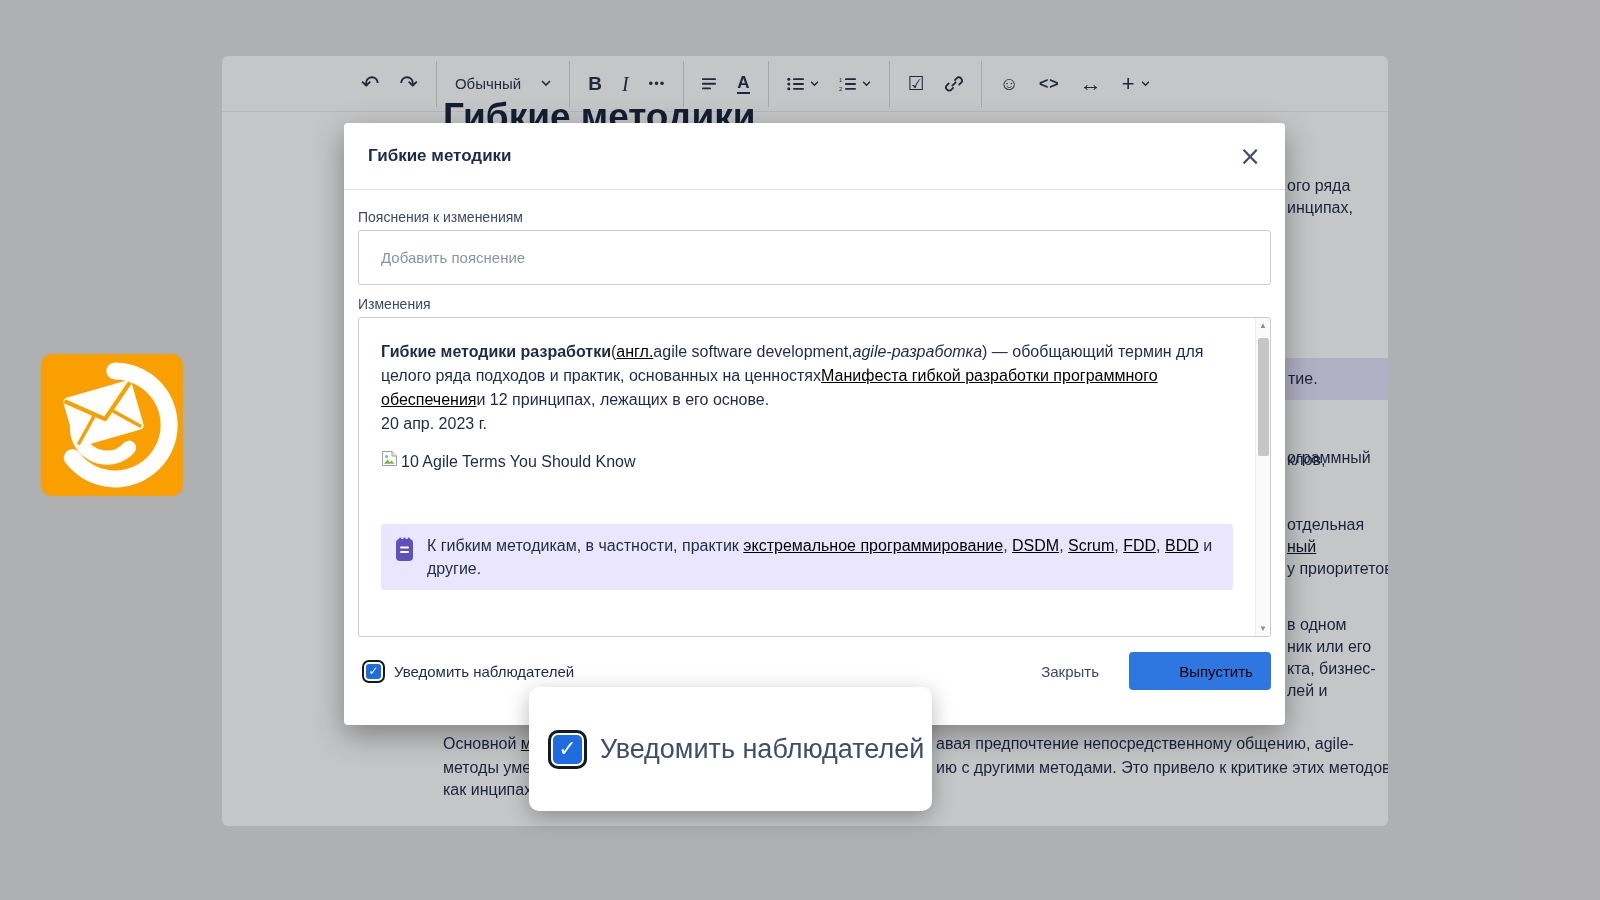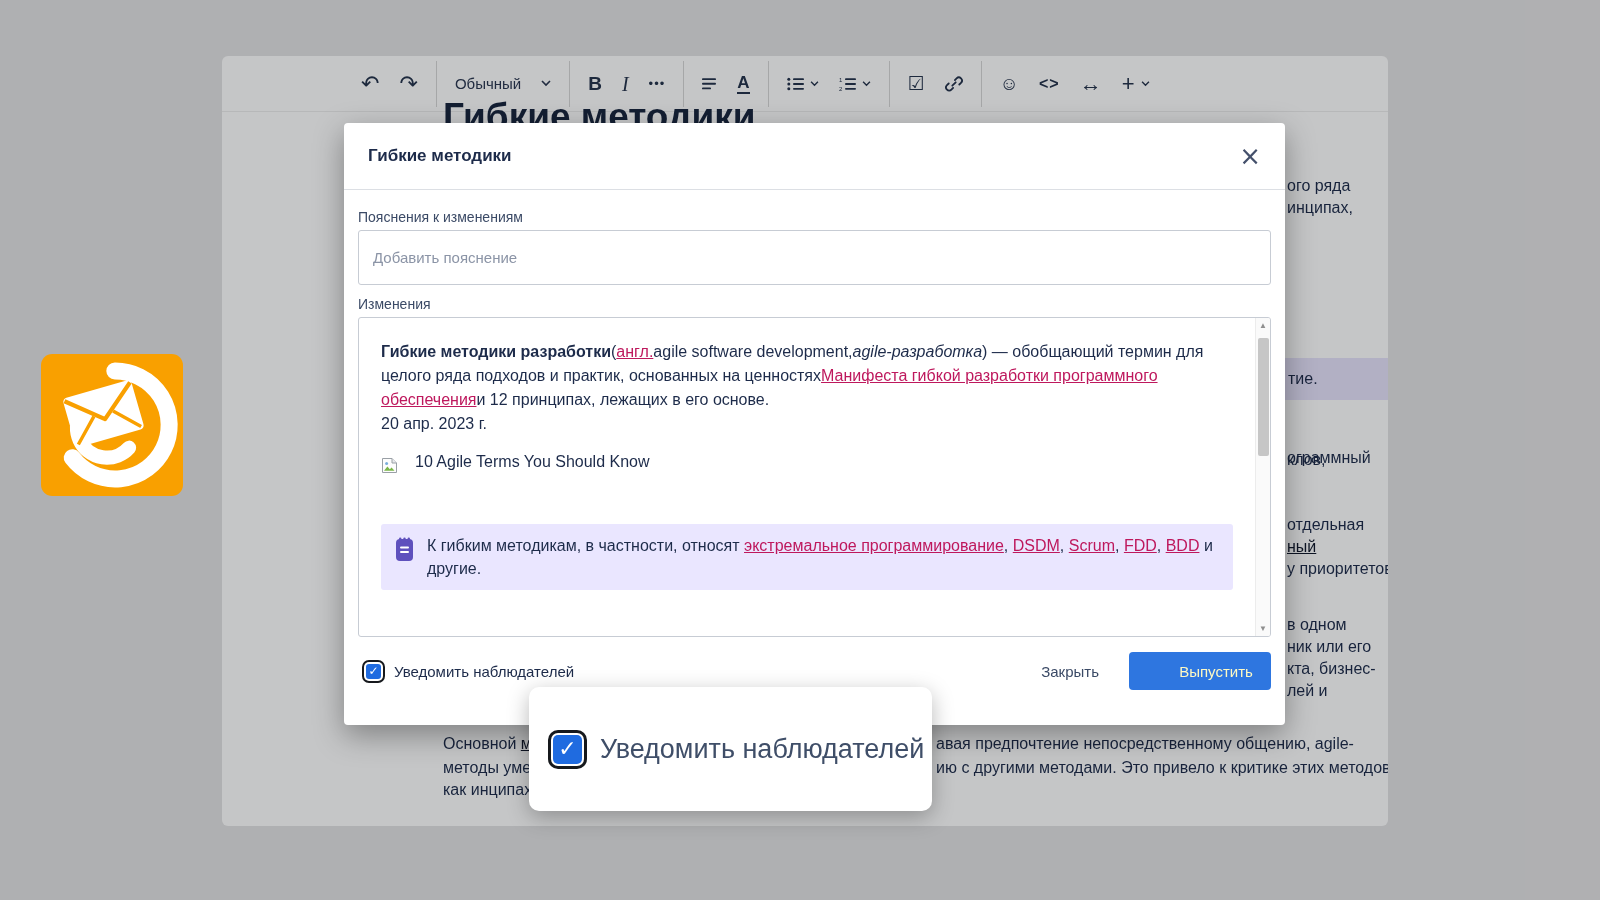--- a/index.html
+++ b/index.html
@@ -41,51 +41,51 @@
   .modal { position:absolute; left:344px; top:123px; width:941px; height:602px;
            background:#fff; border-radius:4px; z-index:30;
            box-shadow:0 10px 30px rgba(0,0,0,.35); }
   .m-head { position:absolute; top:0; left:0; right:0; height:67px; display:flex;
             align-items:center; padding:0 24px; border-bottom:1px solid #dcdfe4;
             font-size:17px; font-weight:700; color:#1d2b4a; }
   .m-close { margin-left:auto; font-size:26px; color:#44506b; background:none; border:none;
              cursor:pointer; line-height:1; font-family:"DejaVu Sans",sans-serif; }
   .m-label { position:absolute; left:14px; font-size:14px; color:#3b4a66; }
   .m-input { position:absolute; left:14px; right:14px; top:107px; height:55px;
-             border:1px solid #c7ccd4; border-radius:3px; padding:0 14px; font-size:15px;
+             border:1px solid #c7ccd4; border-radius:3px; padding:0 22px; font-size:15px;
              color:#1d2b4a; font-family:"Liberation Sans","DejaVu Sans",sans-serif; }
   .m-input::placeholder { color:#8b94a6; }
   .m-changes { position:absolute; left:14px; right:14px; top:194px; height:320px;
                border:1px solid #c7ccd4; border-radius:3px; overflow:hidden; background:#fff; }
   .ch-inner { position:absolute; left:0; top:0; right:15px; bottom:0; padding:10px 22px 0;
               overflow:hidden; font-size:16px; line-height:24px; color:#1d2b4a; }
   .ch-inner .p1 { margin-top:12px; }
   .ch-inner .p1 b { font-weight:700; }
   .ch-inner .p1 i { font-style:italic; }
-  .clink { color:#be185d; text-decoration:underline; }
+  .clink { color:#000000; text-decoration:underline; }
   .date-line { margin-top:0; }
-  .img-alt { margin-top:14px; margin-bottom:50px; display:flex; align-items:flex-end; gap:17px; }
+  .img-alt { margin-top:14px; margin-bottom:50px; display:flex; align-items:flex-start; gap:3px; }
   .panel { position:relative; background:#eae6ff; border-radius:3px;
            padding:10px 20px 10px 46px; line-height:23px; }
   .panel .p-icon { position:absolute; left:14px; top:13px; }
   .sb { position:absolute; top:0; right:0; bottom:0; width:15px; background:#fafafa;
         border-left:1px solid #ececec; }
   .sb-arrow { position:absolute; left:0; right:0; text-align:center; font-size:8px; color:#8f8f8f; }
   .sb-thumb { position:absolute; top:20px; left:2px; width:11px; height:118px;
               background:#c6c6c6; border-radius:2px; }
   .m-foot { position:absolute; left:14px; right:14px; top:514px; height:68px;
             display:flex; align-items:center; }
   .cb { width:15px; height:15px; border-radius:3px; background:#1f6be0; color:#fff;
         display:flex; align-items:center; justify-content:center; font-size:12px; font-weight:700;
         box-shadow:0 0 0 2px #fff, 0 0 0 4px #16191d; margin:0 13px 0 8px; cursor:pointer; }
   .cb-label { font-size:15px; color:#1d2b4a; }
   .close-btn { margin-left:auto; margin-right:30px; font-size:15px; color:#3b4a66;
                background:none; border:none; cursor:pointer;
                font-family:"Liberation Sans","DejaVu Sans",sans-serif; }
-  .pub-btn { width:142px; height:38px; background:#2e76e0; color:#fef9c3; border:none;
+  .pub-btn { width:142px; height:38px; background:#2e76e0; color:#000000; border:none;
              border-radius:4px; font-size:15px; cursor:pointer;
              font-family:"Liberation Sans","DejaVu Sans",sans-serif;padding-left:32px; }
 
   
   .mag { position:absolute; left:529px; top:687px; width:403px; height:124px; background:#fff;
          border-radius:10px; z-index:40; display:flex; align-items:center; padding-left:24px;
          box-shadow:0 6px 22px rgba(0,0,0,.28); }
   .cb-big { width:29px; height:29px; border-radius:5px; background:#1f6be0; color:#fff;
             display:flex; align-items:center; justify-content:center; font-size:22px; font-weight:700;
             box-shadow:0 0 0 2px #fff, 0 0 0 5px #16191d; margin-right:18px; cursor:pointer; }
@@ -261,21 +261,21 @@
         </div>
         <div class="panel">
           <svg class="p-icon" width="19" height="25" viewBox="0 0 19 25">
               <rect x="1" y="2" width="17" height="22" rx="4" fill="#5e50bd"></rect>
               <rect x="4" y="0.5" width="2.4" height="4" rx="1.2" fill="#5e50bd"></rect>
               <rect x="8.3" y="0.5" width="2.4" height="4" rx="1.2" fill="#5e50bd"></rect>
               <rect x="12.6" y="0.5" width="2.4" height="4" rx="1.2" fill="#5e50bd"></rect>
               <rect x="5" y="9.5" width="9" height="2" rx="1" fill="#fff"></rect>
               <rect x="5" y="14" width="9" height="2" rx="1" fill="#fff"></rect>
             </svg>
-          <span>К гибким методикам, в частности, относят </span><a class="clink">экстремальное программирование</a><span>, </span><a class="clink">DSDM</a><span>, </span><a class="clink">Scrum</a><span>, </span><a class="clink">FDD</a><span>, </span><a class="clink">BDD</a><span> и другие.</span>
+          <span>К гибким методикам, в частности, практик </span><a class="clink">экстремальное программирование</a><span>, </span><a class="clink">DSDM</a><span>, </span><a class="clink">Scrum</a><span>, </span><a class="clink">FDD</a><span>, </span><a class="clink">BDD</a><span> и другие.</span>
         </div>
 
       </div>
       <div class="sb">
         <div class="sb-arrow" style="top:3px">▲</div>
         <div class="sb-thumb"></div>
         <div class="sb-arrow" style="bottom:3px">▼</div>
       </div>
     </div>
 

